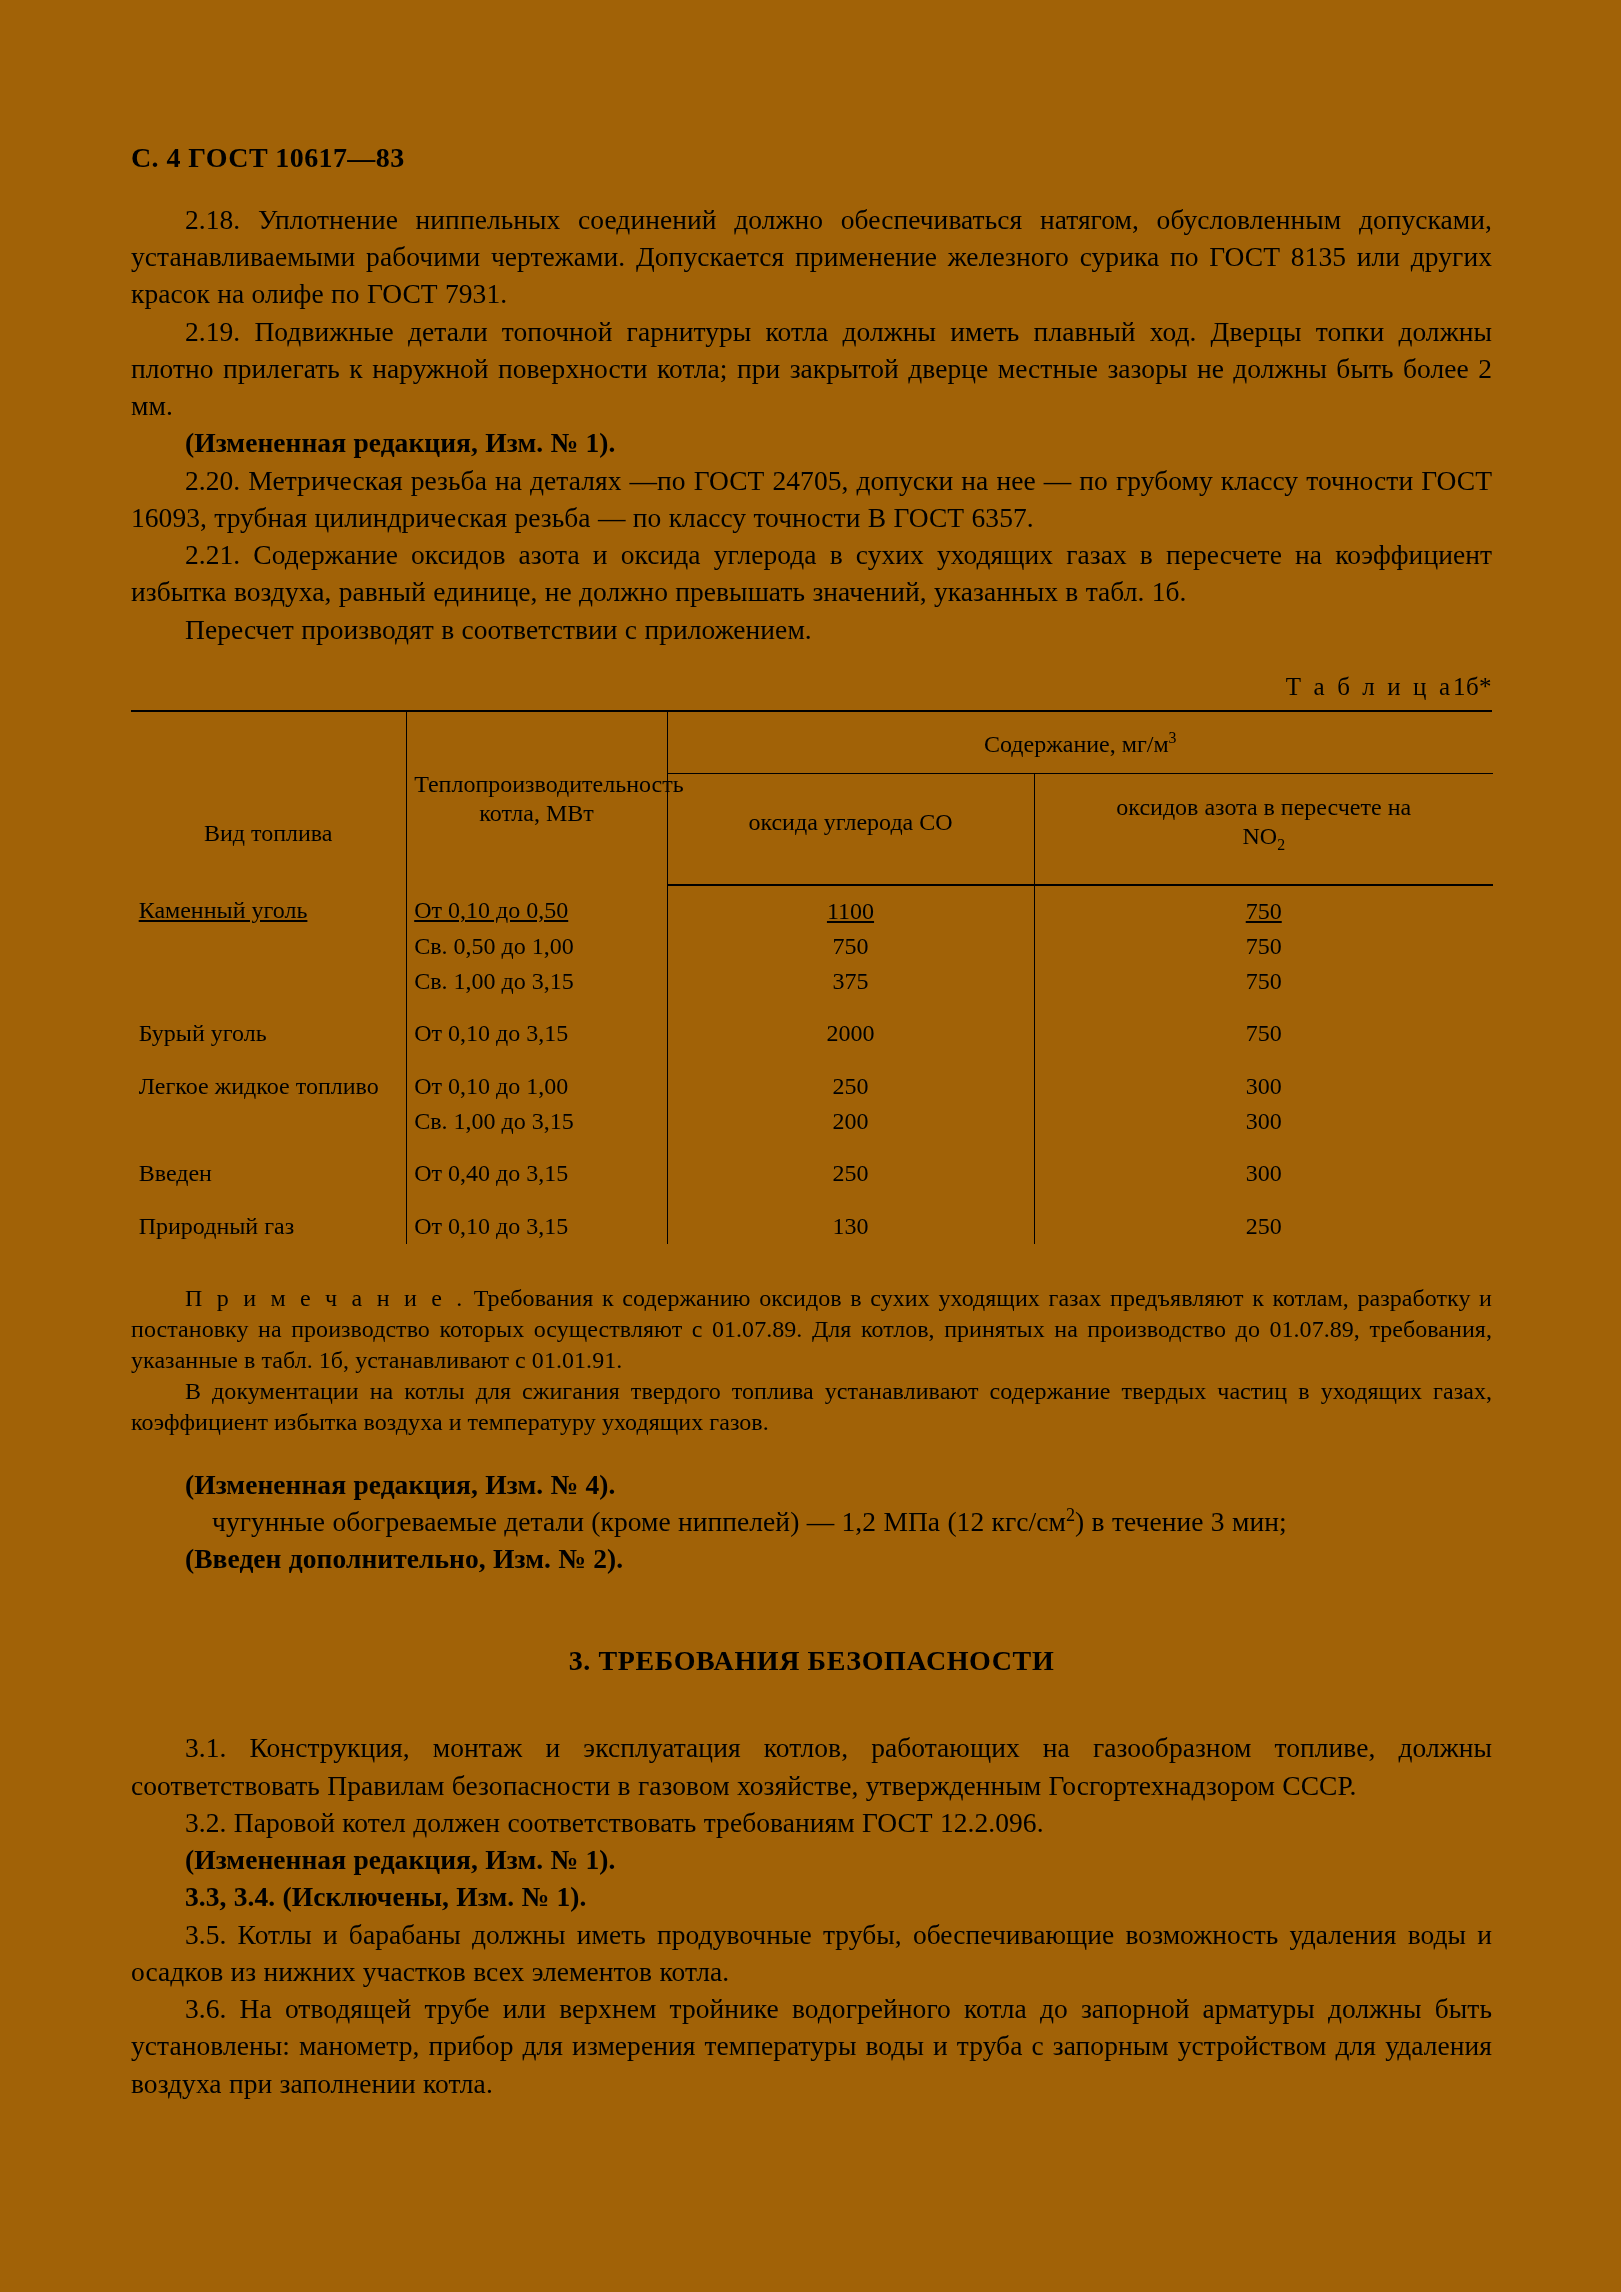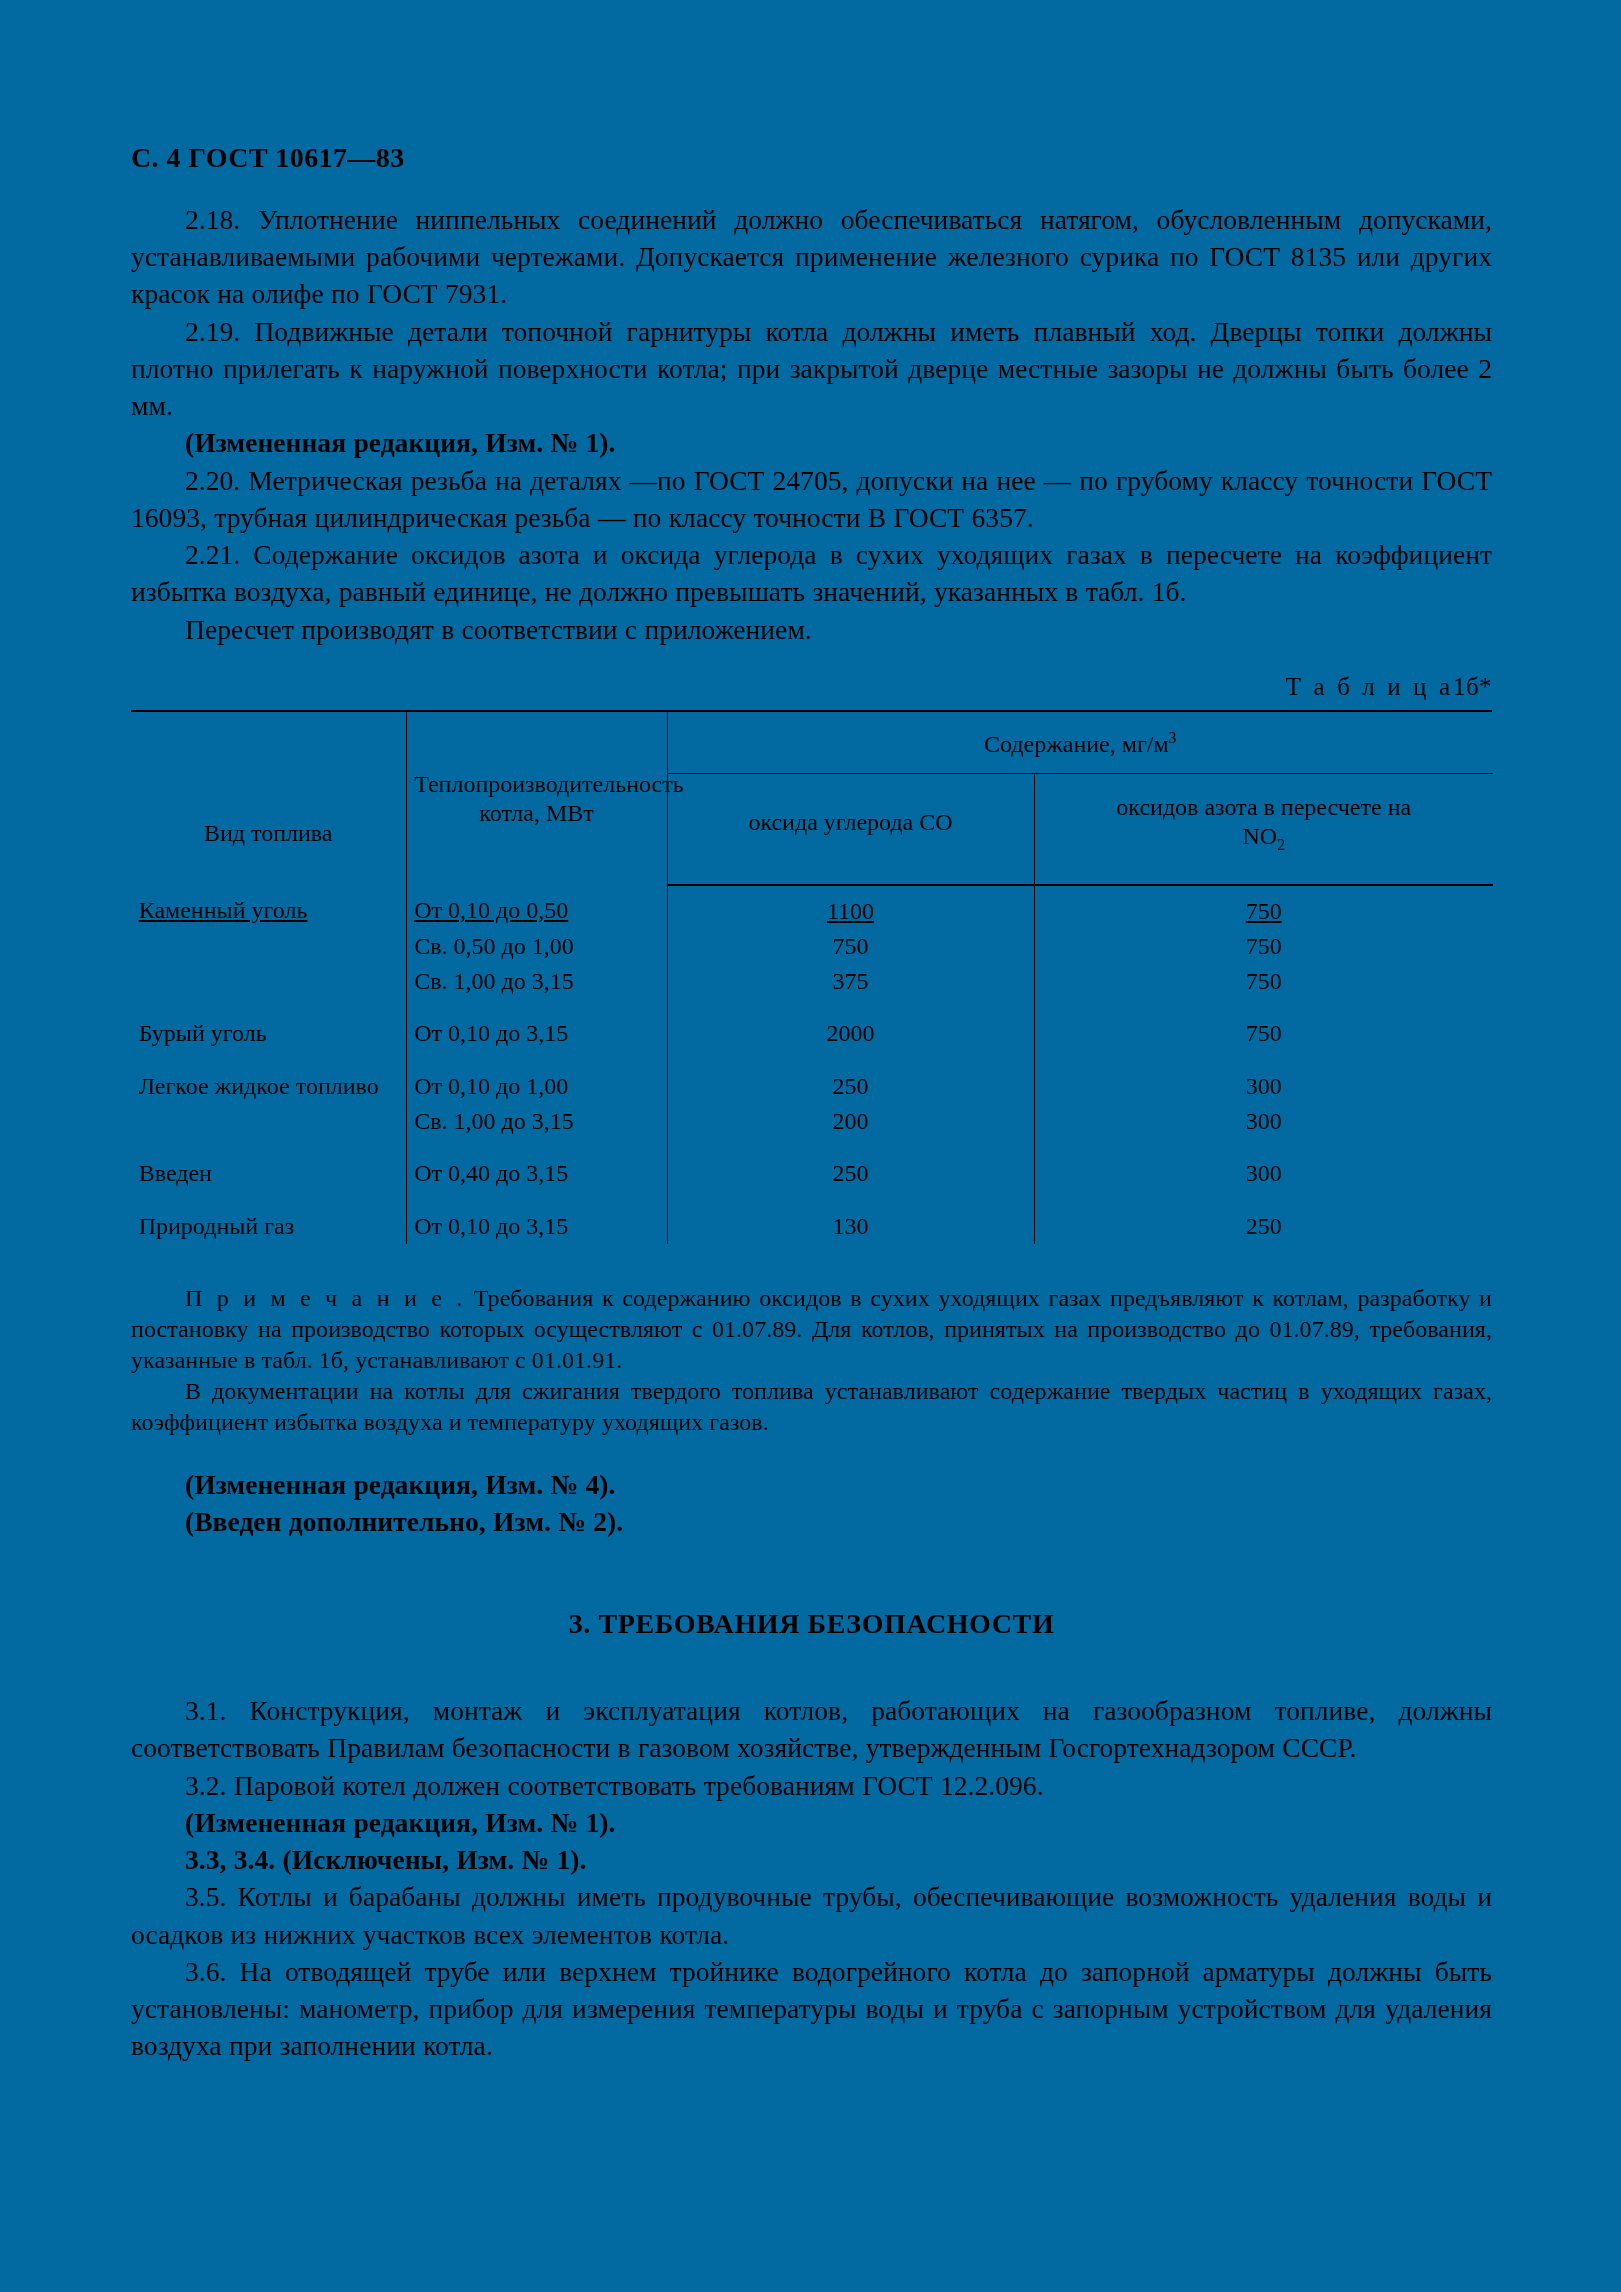--- a/index.html
+++ b/index.html
@@ -10,21 +10,21 @@
   }
   body {
     font-family: "Liberation Serif", "DejaVu Serif", serif;
     color: #000000;
   }
   .page {
     position: relative;
     width: 1621px;
     height: 2292px;
     margin: 0 auto;
-    background: #0369a1;
+    background: #a16207;
     overflow: hidden;
     box-sizing: border-box;
   }
   .content {
     position: absolute;
     left: 131px;
     top: 0;
     width: 1361px;
   }
 
@@ -263,20 +263,21 @@
       </table>
     </div>
 
     <div class="note-block">
       <p class="note"><span class="note-lead">П р и м е ч а н и е .</span><span> Требования к содержанию оксидов в сухих уходящих газах предъявляют к котлам, разработку и постановку на производство которых осуществляют   с 01.07.89. Для котлов, принятых на производство до 01.07.89, требования, указанные в табл. 1б, устанавливают с 01.01.91.</span></p>
       <p class="note">В документации на котлы для сжигания твердого топлива устанавливают содержание твердых частиц в уходящих газах, коэффициент избытка воздуха и температуру уходящих газов.</p>
     </div>
 
     <div class="body-block">
       <p class="para bold">(Измененная редакция, Изм. № 4).</p>
+      <p class="para sub"><span>чугунные обогреваемые детали (кроме ниппелей) — 1,2 МПа (12 кгс/см</span><sup class="sup">2</sup><span>) в течение 3 мин;</span></p>
       <p class="para bold">(Введен дополнительно, Изм. № 2).</p>
     </div>
 
     <h2 class="section-title">3. ТРЕБОВАНИЯ БЕЗОПАСНОСТИ</h2>
 
     <div class="body-block" style="margin-top:52px">
       <p class="para">3.1. Конструкция, монтаж и эксплуатация котлов, работающих на газообразном топливе, должны соответствовать Правилам безопасности в газовом хозяйстве, утвержденным Госгортехнадзором СССР.</p>
       <p class="para">3.2. Паровой котел должен соответствовать требованиям ГОСТ 12.2.096.</p>
       <p class="para bold">(Измененная редакция, Изм. № 1).</p>
       <p class="para bold">3.3, 3.4. (Исключены, Изм. № 1).</p>

